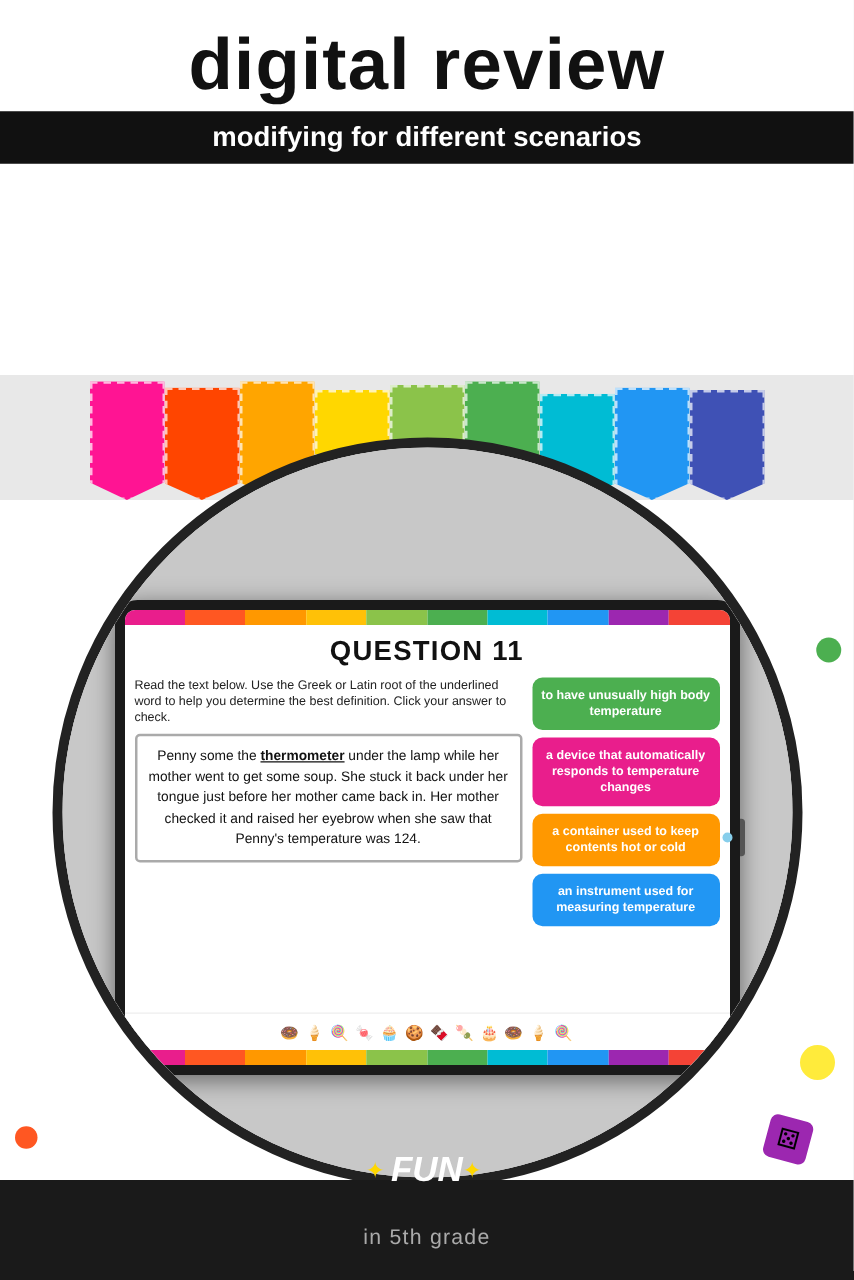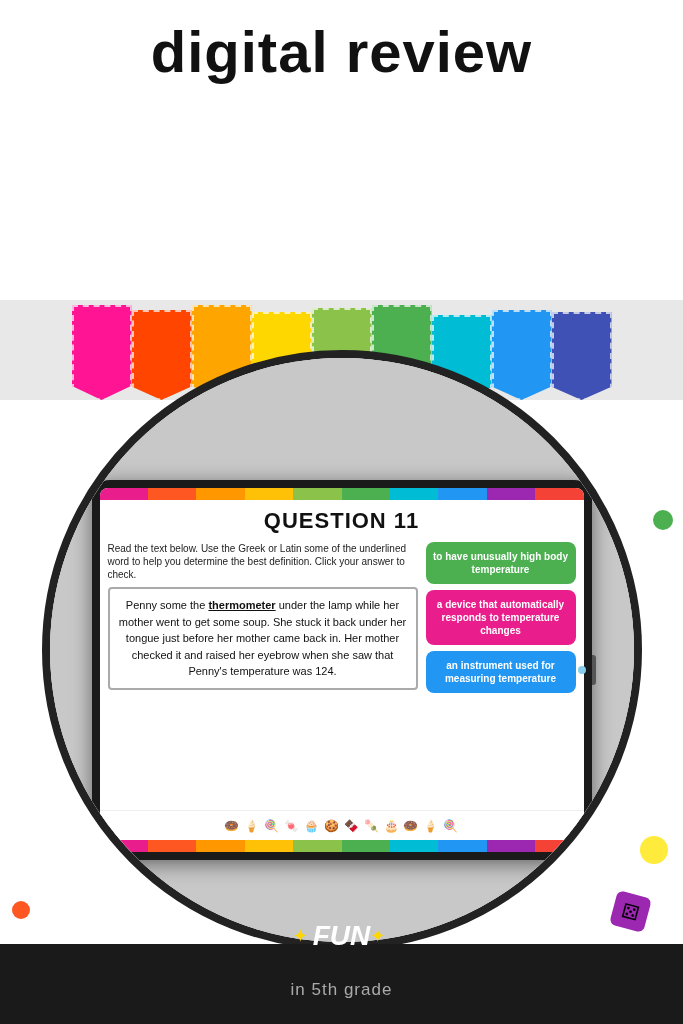--- a/index.html
+++ b/index.html
@@ -338,20 +338,23 @@
 <div class="dot" style="background:#4CAF50;width:20px;height:20px;top:510px;right:10px;"></div>
 <div class="dot" style="background:#FFEB3B;width:28px;height:28px;bottom:160px;right:15px;"></div>
 <div class="dot" style="background:#FF5722;width:18px;height:18px;bottom:105px;left:12px;"></div>
 
 <div class="top-section">
   <div class="title-container">
     <div class="title-main">
       <div>digital review</div>
     </div>
   </div>
+  <div class="subtitle-bar">
+    <span>modifying for different scenarios</span>
+  </div>
 </div>
 
 <div class="banners-section">
   <div class="banner" style="background:#FF1493;height:95px;margin-top:0;"></div>
   <div class="banner" style="background:#FF4500;height:90px;"></div>
   <div class="banner" style="background:#FFA500;height:95px;"></div>
   <div class="banner" style="background:#FFD700;height:88px;"></div>
   <div class="banner" style="background:#8BC34A;height:92px;"></div>
   <div class="banner" style="background:#4CAF50;height:95px;"></div>
   <div class="banner" style="background:#00BCD4;height:85px;"></div>
@@ -379,29 +382,30 @@
           <div class="stripe-segment" style="background:#2196F3;"></div>
           <div class="stripe-segment" style="background:#9C27B0;"></div>
           <div class="stripe-segment" style="background:#F44336;"></div>
         </div>
 
         <div class="question-title">QUESTION 11</div>
 
         <div class="question-body">
 
           <div class="question-left">
-            <div class="question-instruction">Read the text below. Use the Greek or Latin some of the underlined word to help you determine the best definition. Click your answer to check.</div>
+            <div class="question-instruction">Read the text below. Use the Greek or Latin root of the underlined word to help you determine the best definition. Click your answer to check.</div>
             <div class="question-passage">
               <span>Penny some the </span><span class="underline-word">thermometer</span><span> under the lamp while her mother went to get some soup. She stuck it back under her tongue just before her mother came back in. Her mother checked it and raised her eyebrow when she saw that Penny's temperature was 124.</span>
             </div>
           </div>
 
           <div class="question-answers">
             <button class="answer-btn answer-green">to have unusually high body temperature</button>
             <button class="answer-btn answer-pink">a device that automatically responds to temperature changes</button>
+            <button class="answer-btn answer-orange">a container used to keep contents hot or cold</button>
             <button class="answer-btn answer-blue">an instrument used for measuring temperature</button>
           </div>
         </div>
 
         <div class="icon-strip">
           <span>🍩</span>
           <span>🍦</span>
           <span>🍭</span>
           <span>🍬</span>
           <span>🧁</span>

